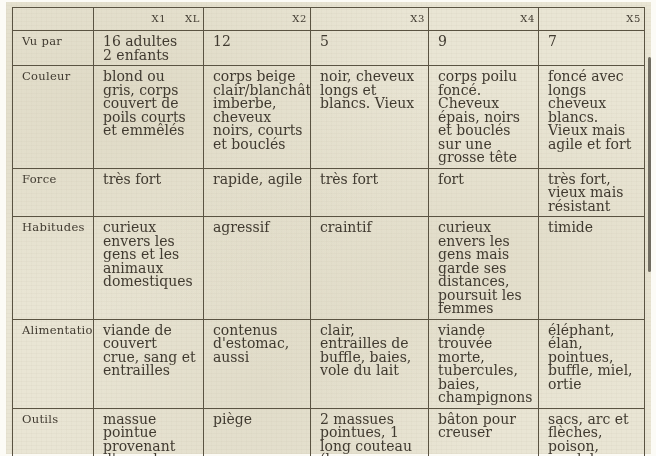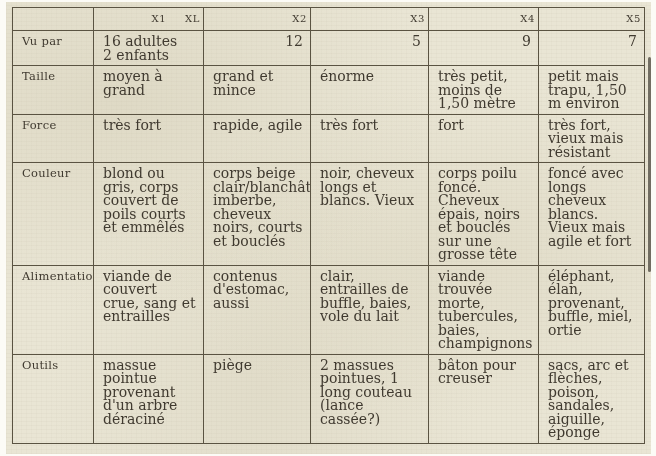--- a/index.html
+++ b/index.html
@@ -34,21 +34,21 @@
     vertical-align:top;text-align:left;font-weight:normal;
     padding:4px 7px 3px 9px;
     font-size:14px;line-height:13.5px;color:#403a30;
     white-space:pre-line;overflow:hidden;
   }
   thead th{
     text-align:right;vertical-align:middle;padding:2px 3px;
     font-size:10px;letter-spacing:.6px;
   }
   tbody th.rl{font-size:11.5px;letter-spacing:.3px;margin-left:8px;}
-  td.c{text-align:right}
+  td.c{text-align:left}
   thead tr{height:23px}
   tbody tr:nth-child(1){height:32px}
   tbody tr:nth-child(2){height:22px}
   tbody tr:nth-child(3){height:36px}
   tbody tr:nth-child(4){height:30px}
   tbody tr:nth-child(5){height:72px}
   tbody tr:nth-child(6){height:66px}
   tbody tr:nth-child(7){height:62px}
   tbody tr:nth-child(8){height:54px}
   tbody tr:nth-child(9){height:25px}
@@ -86,50 +86,50 @@
       <tr>
         <th class="rl">Vu par</th>
         <td>16 adultes
 2 enfants</td>
         <td class="c">12</td>
         <td class="c">5</td>
         <td class="c">9</td>
         <td class="c">7</td>
       </tr>
       <tr>
-        <th class="rl">Taille</th>
-        <td>moyen à grand</td>
-        <td>grand et mince</td>
-        <td>énorme</td>
-        <td>très petit, moins de 1,50 mètre</td>
-        <td>petit mais trapu, 1,50 m environ</td>
+        <th class="rl">Couleur</th>
+        <td>blond ou gris, corps couvert de poils courts et emmêlés</td>
+        <td>corps beige clair/blanchâtre, imberbe, cheveux noirs, courts et bouclés</td>
+        <td>noir, cheveux longs et blancs. Vieux</td>
+        <td>corps poilu foncé. Cheveux épais, noirs et bouclés sur une grosse tête</td>
+        <td>foncé avec longs cheveux blancs. Vieux mais agile et fort</td>
       </tr>
       <tr>
         <th class="rl">Force</th>
         <td>très fort</td>
         <td>rapide, agile</td>
         <td>très fort</td>
         <td>fort</td>
         <td>très fort, vieux mais résistant</td>
       </tr>
       <tr>
-        <th class="rl">Couleur</th>
-        <td>blond ou gris, corps couvert de poils courts et emmêlés</td>
-        <td>corps beige clair/blanchâtre, imberbe, cheveux noirs, courts et bouclés</td>
-        <td>noir, cheveux longs et blancs. Vieux</td>
-        <td>corps poilu foncé. Cheveux épais, noirs et bouclés sur une grosse tête</td>
-        <td>foncé avec longs cheveux blancs. Vieux mais agile et fort</td>
+        <th class="rl">Habitudes</th>
+        <td>curieux envers les gens et les animaux domestiques</td>
+        <td>agressif</td>
+        <td>craintif</td>
+        <td>curieux envers les gens mais garde ses distances, poursuit les femmes</td>
+        <td>timide</td>
       </tr>
       <tr>
         <th class="rl">Alimentation</th>
         <td>viande de couvert crue, sang et entrailles</td>
         <td>contenus d'estomac, aussi</td>
         <td>clair, entrailles de buffle, baies, vole du lait</td>
         <td>viande trouvée morte, tubercules, baies, champignons</td>
-        <td>éléphant, élan, provenant, buffle, miel, ortie</td>
+        <td>éléphant, élan, pointues, buffle, miel, ortie</td>
       </tr>
       <tr>
         <th class="rl">Outils</th>
         <td>massue pointue provenant d'un arbre déraciné</td>
         <td>piège</td>
         <td>2 massues pointues, 1 long couteau (lance cassée?)</td>
         <td>bâton pour creuser</td>
         <td>sacs, arc et flèches, poison, sandales, aiguille, éponge</td>
       </tr>
 

